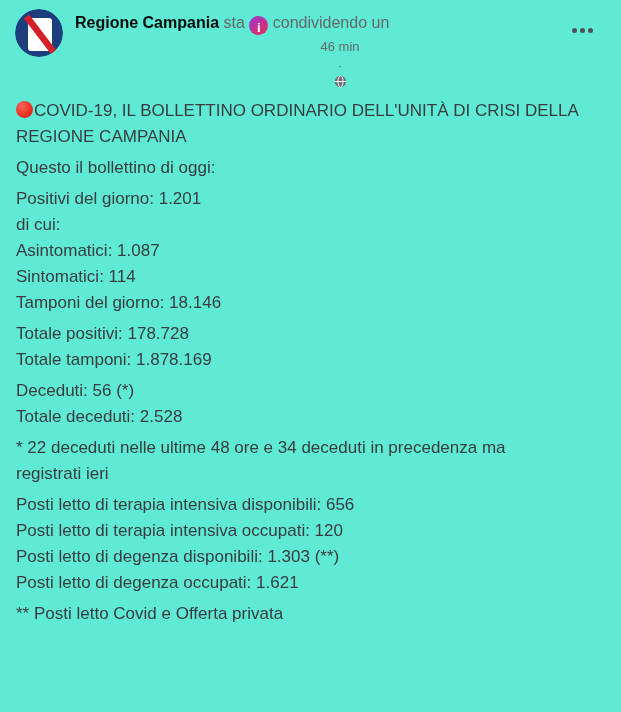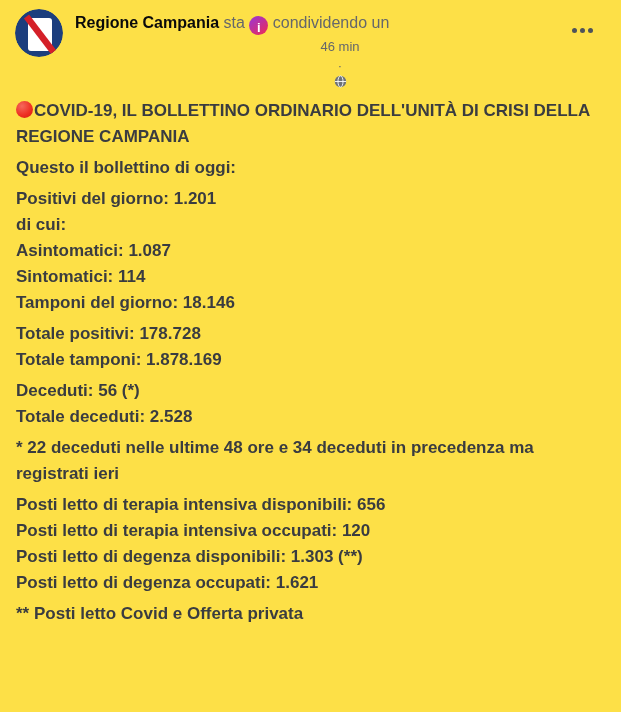--- a/index.html
+++ b/index.html
@@ -5,21 +5,21 @@
   html, body {
     margin: 0;
     padding: 0;
     background: #ffffff;
     font-family: "Liberation Sans", "DejaVu Sans", sans-serif;
   }
   .card {
     position: relative;
     width: 621px;
     height: 712px;
-    background: #fde047;
+    background: #5eead4;
     overflow: hidden;
   }
   
   .header {
     position: relative;
     display: flex;
     align-items: flex-start;
     padding: 9px 16px 0 15px;
   }
   .avatar {
@@ -94,21 +94,20 @@
   
   .body {
     padding: 10px 16px 0 16px;
     font-size: 17px;
     line-height: 26px;
     color: #3a3c40;
   }
   .para {
     white-space: pre-line;
     margin: 0 0 5px 0;
-    font-weight: bold;
   }
   .emoji-red {
     display: inline-block;
     width: 17px;
     height: 17px;
     border-radius: 50%;
     background: radial-gradient(circle at 35% 30%, #f5685c 0%, #ee3124 55%, #d6170a 100%);
     vertical-align: -2px;
     margin-right: 1px;
   }

